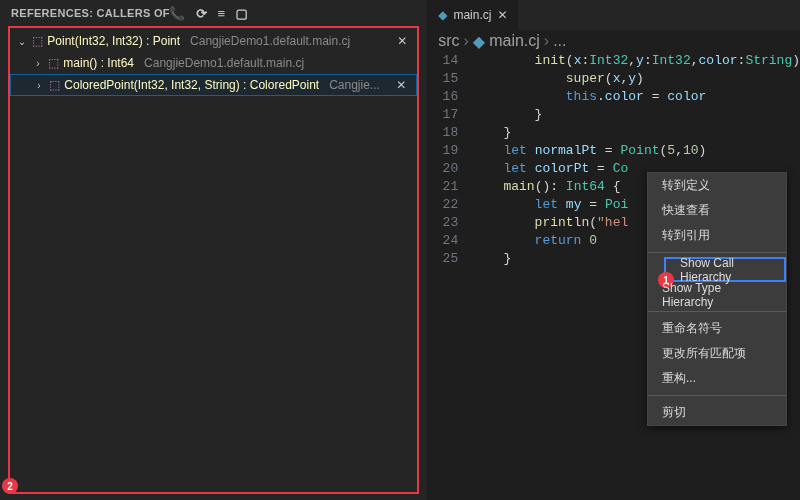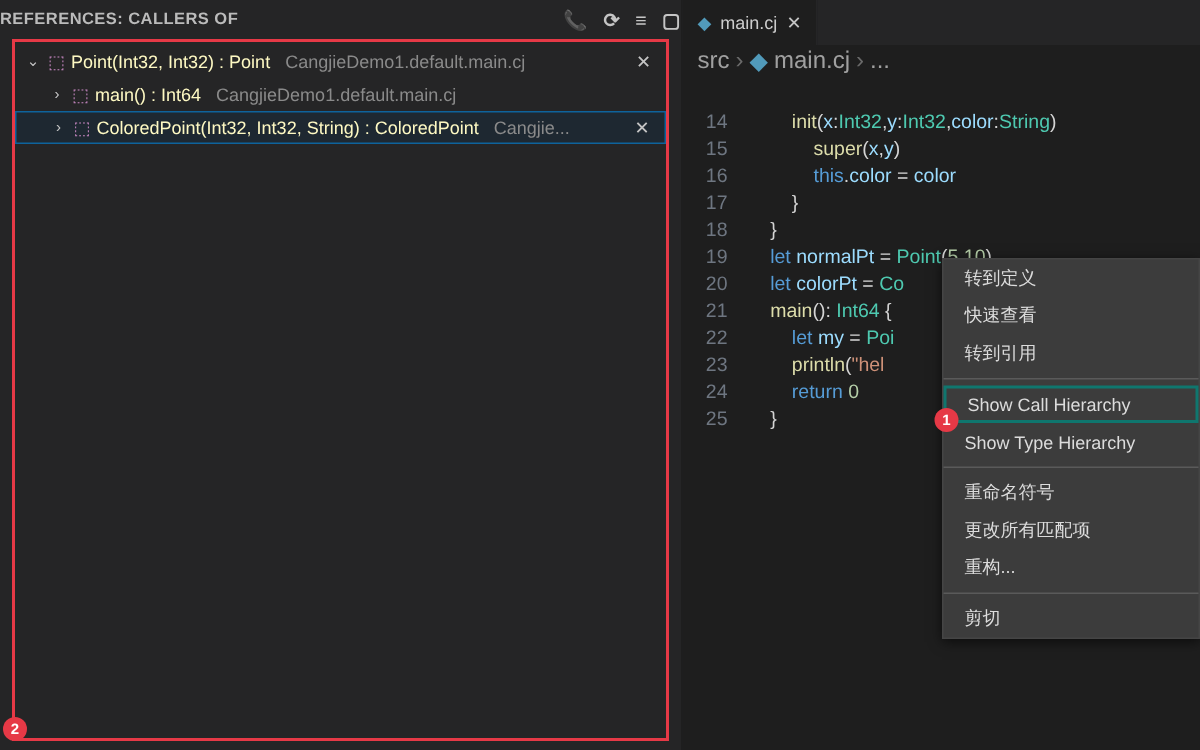--- a/index.html
+++ b/index.html
@@ -17,22 +17,21 @@
     width: 455px;
     background: #252526;
     display: flex;
     flex-direction: column;
     border-right: 1px solid #1e1e1e;
   }
   .panel-header {
     height: 26px;
     display: flex;
     align-items: center;
-    justify-content: space-between;
-    padding: 0 0;
+    padding: 0 11px;
     color: #bbbbbb;
     font-size: 11px;
     font-weight: 600;
     letter-spacing: 0.3px;
   }
   .panel-title { text-transform: uppercase; }
   .panel-actions { display: flex; gap: 10px; align-items: center; }
   .panel-actions span { color: #c5c5c5; cursor: pointer; font-size: 13px; }
   .tree-area {
     border: 2px solid #e63946;
@@ -105,68 +104,68 @@
     height: 22px;
     display: flex;
     align-items: center;
     gap: 4px;
     padding-left: 10px;
     color: #a0a0a0;
     font-size: 16px;
   }
   .breadcrumbs .sep { color: #6a6a6a; }
   .editor {
-    font-family: Liberation Sans, sans-serif;
+    font-family: Liberation Mono, monospace;
     font-size: 13px;
     line-height: 18px;
     position: relative;
-    margin-top: 20px;
   }
   .line { display: flex; }
   .gutter {
     width: 44px;
     text-align: right;
     padding-right: 14px;
     color: #6e7681;
   }
   .code { white-space: pre; color: #d4d4d4; }
   .kw { color: #569cd6; }
   .fn { color: #dcdcaa; }
   .ty { color: #4ec9b0; }
   .num { color: #b5cea8; }
   .str { color: #ce9178; }
   .prop { color: #9cdcfe; }
   .op { color: #d4d4d4; }
   .va { color: #9cdcfe; }
 
   .context-menu {
     position: absolute;
-    right: 0;
+    right: 13px;
     top: 172px;
-    width: 172px;
+    width: 140px;
     background: #3c3c3c;
     border: 1px solid #454545;
     box-shadow: 0 2px 8px rgba(0,0,0,0.6);
     font-size: 12px;
     color: #dcdcdc;
   }
   .menu-item {
     height: 25px;
     display: flex;
     align-items: center;
     padding: 0 14px;
     position: relative;
   }
   .menu-sep {
     height: 1px;
     background: #5a5a5a;
     margin: 4px 0;
   }
   .menu-highlight {
-    border: 2px solid #0f766e;
+    border: 2px solid #3b82f6;
+    margin-left: 16px;
   }
   .red-badge-1 {
     position: absolute;
     left: -8px;
     bottom: -8px;
     width: 16px;
     height: 16px;
     border-radius: 50%;
     background: #e63946;
     color: #fff;

